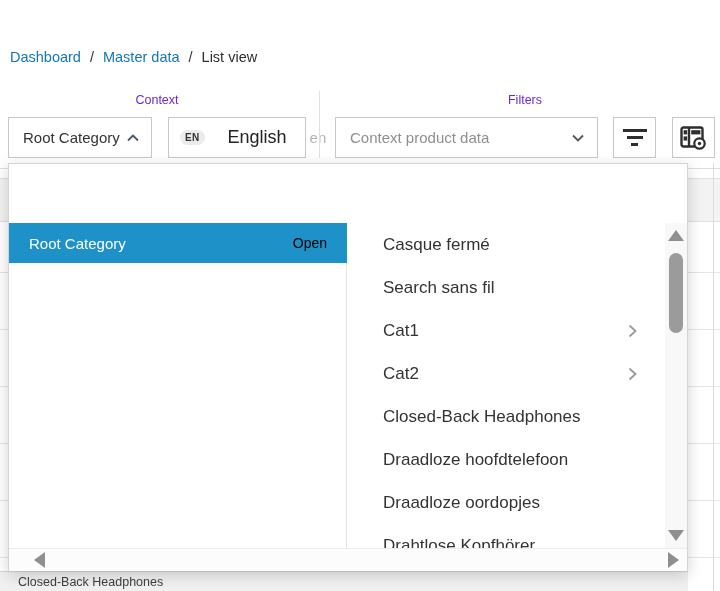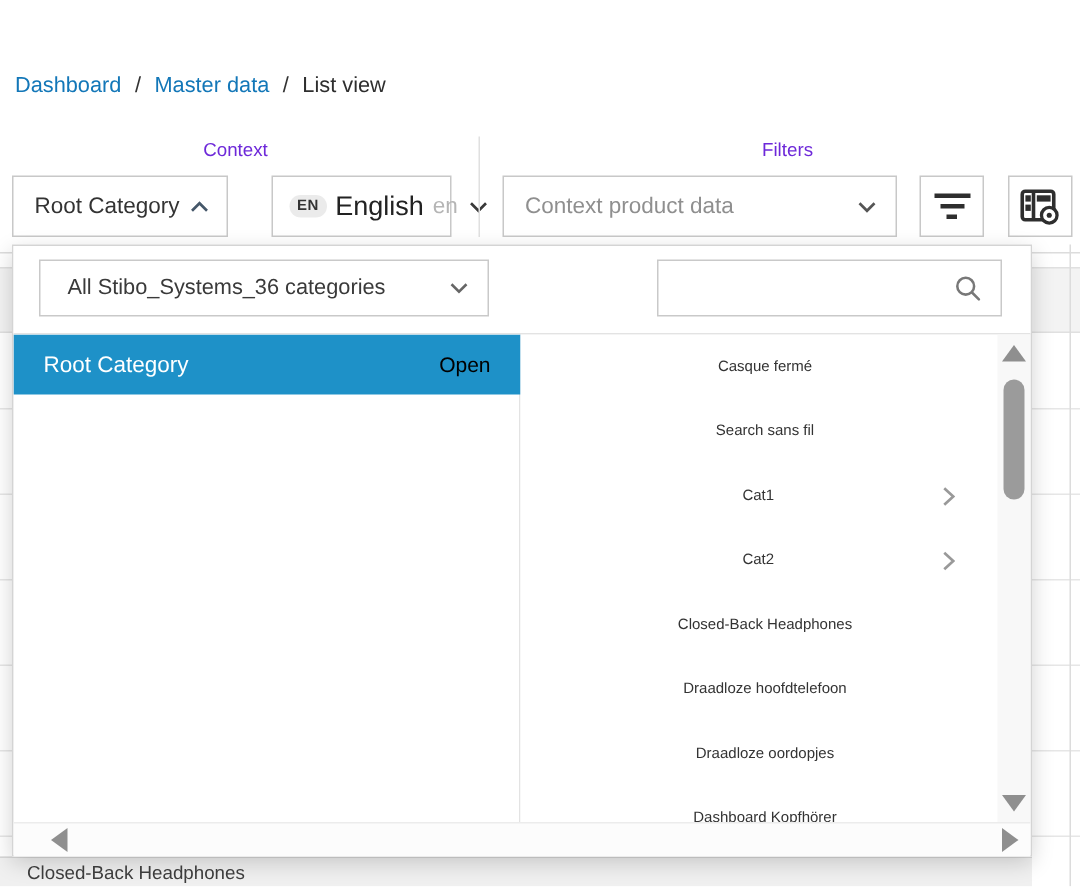--- a/index.html
+++ b/index.html
@@ -20,21 +20,21 @@
   
   .group-label { position:absolute; top:93px; font-size:12.5px; color:#6d28d9; text-align:center; }
   .gl-context { left:8px; width:298px; }
   .gl-filters { left:335px; width:380px; }
   .tb-box {
     position:absolute; top:117px; height:41px; background:#fff;
     border:1px solid #c8c8c8; display:flex; align-items:center; cursor:pointer;
   }
   .dd-category { left:8px; width:144px; padding:0 12px 0 14px; }
   .dd-category .lbl { font-size:15px; color:#333; flex:1; }
-  .dd-language { left:168px; width:120px; padding:0 10px 0 11px; gap:6px;margin-left:13px; }
+  .dd-language { left:168px; width:138px; padding:0 10px 0 11px; gap:23px; }
   .en-badge { background:#ebebeb; color:#333; font-size:10px; font-weight:bold; letter-spacing:.3px;
               padding:2px 5px; border-radius:8px; }
   .lang-name { font-size:18px; color:#222; }
   .lang-code { font-size:15px; color:#b5b5b5; margin-right:2px; }
   .v-divider { position:absolute; left:319px; top:91px; width:1px; height:67px; background:#e0e0e0; }
   .dd-search { left:335px; width:263px; padding:0 13px 0 14px; }
   .dd-search .ph { font-size:15px; color:#8f8f8f; flex:1; }
   .icon-btn { justify-content:center; }
   .btn-filter { left:613px; width:43px; }
   .btn-grid { left:672px; width:43px; }
@@ -64,21 +64,21 @@
   .panel-search { position:absolute; left:429px; top:9px; width:230px; height:38px; border:1px solid #c9c9c9;
                   display:flex; align-items:center; padding:0 12px; background:#fff; }
   .panel-search input { border:none; outline:none; flex:1; font-size:14px; font-family:inherit; min-width:0; background:transparent; }
   .panel-body { position:absolute; left:0; top:59px; width:678px; height:325px; overflow:hidden; }
   .tree-col { position:absolute; left:0; top:0; width:338px; height:325px; border-right:1px solid #e3e3e3; background:#fff; }
   .sel-row { position:absolute; left:0; top:0; width:338px; height:40px; background:var(--selection-blue,#1e91c8);
              display:flex; align-items:center; padding:0 20px; cursor:pointer; }
   .sel-row .lbl { color:#fff; font-size:15px; flex:1; }
   .sel-row .action { color:#000000; font-size:14px; cursor:pointer; }
   .list-col { position:absolute; left:338px; top:0; width:340px; height:325px; background:#fff; }
-  .list-item { height:43px; display:flex; align-items:center; padding:0 50px 0 36px; font-size:10px; color:#333; cursor:pointer;text-align:center; }
+  .list-item { height:43px; display:flex; align-items:center; padding:0 50px 0 36px; font-size:17px; color:#333; cursor:pointer; }
   .list-item .lbl { flex:1; }
   
   .vscroll { position:absolute; left:656px; top:0; width:22px; height:325px; background:#f8f8f8; }
   .tri-up { width:0; height:0; border-left:8px solid transparent; border-right:8px solid transparent;
             border-bottom:11px solid #8f8f8f; position:absolute; left:3px; top:7px; cursor:pointer; }
   .tri-down { width:0; height:0; border-left:8px solid transparent; border-right:8px solid transparent;
               border-top:11px solid #8f8f8f; position:absolute; left:3px; bottom:7px; cursor:pointer; }
   .vthumb { position:absolute; left:4px; top:30px; width:14px; height:80px; background:#9b9b9b; border-radius:7px; cursor:pointer; }
   
   .hscroll { position:absolute; left:0; top:384px; width:678px; height:23px; background:#fcfcfc; border-top:1px solid #ececec; }
@@ -160,35 +160,20 @@
     <div class="bg-line" style="top:394px"></div>
     <div class="bg-vline"></div>
   </div>
 
   <div class="status-bar">
     <span>Closed-Back Headphones</span>
   </div>
 
   <div class="panel">
 
-    <div class="panel-top">
-      <div class="scope-select">
-        <span class="val">All Stibo_Systems_36 categories</span>
-        <svg class="chev" width="12" height="8" viewBox="0 0 12 8">
-          <polyline points="1,1.5 6,6.5 11,1.5" fill="none" stroke="#666" stroke-width="1.7"></polyline>
-        </svg>
-      </div>
-      <div class="panel-search">
-        <input type="text" value="" style="">
-        <svg width="19" height="19" viewBox="0 0 19 19">
-          <circle cx="7.8" cy="7.8" r="5.6" fill="none" stroke="#787878" stroke-width="1.7"></circle>
-          <line x1="12" y1="12" x2="16.6" y2="16.6" stroke="#787878" stroke-width="1.7" stroke-linecap="round"></line>
-        </svg>
-      </div>
-    </div>
 
     <div class="panel-body">
 
       <div class="tree-col">
         <div class="sel-row">
           <span class="lbl">Root Category</span>
           <span class="action">Open</span>
         </div>
       </div>
 
@@ -214,21 +199,21 @@
         <div class="list-item">
           <span class="lbl">Closed-Back Headphones</span>
         </div>
         <div class="list-item">
           <span class="lbl">Draadloze hoofdtelefoon</span>
         </div>
         <div class="list-item">
           <span class="lbl">Draadloze oordopjes</span>
         </div>
         <div class="list-item">
-          <span class="lbl">Dashboard Kopfhörer</span>
+          <span class="lbl">Drahtlose Kopfhörer</span>
         </div>
       </div>
 
       <div class="vscroll">
         <div class="tri-up"></div>
         <div class="vthumb"></div>
         <div class="tri-down"></div>
       </div>
 
     </div>

